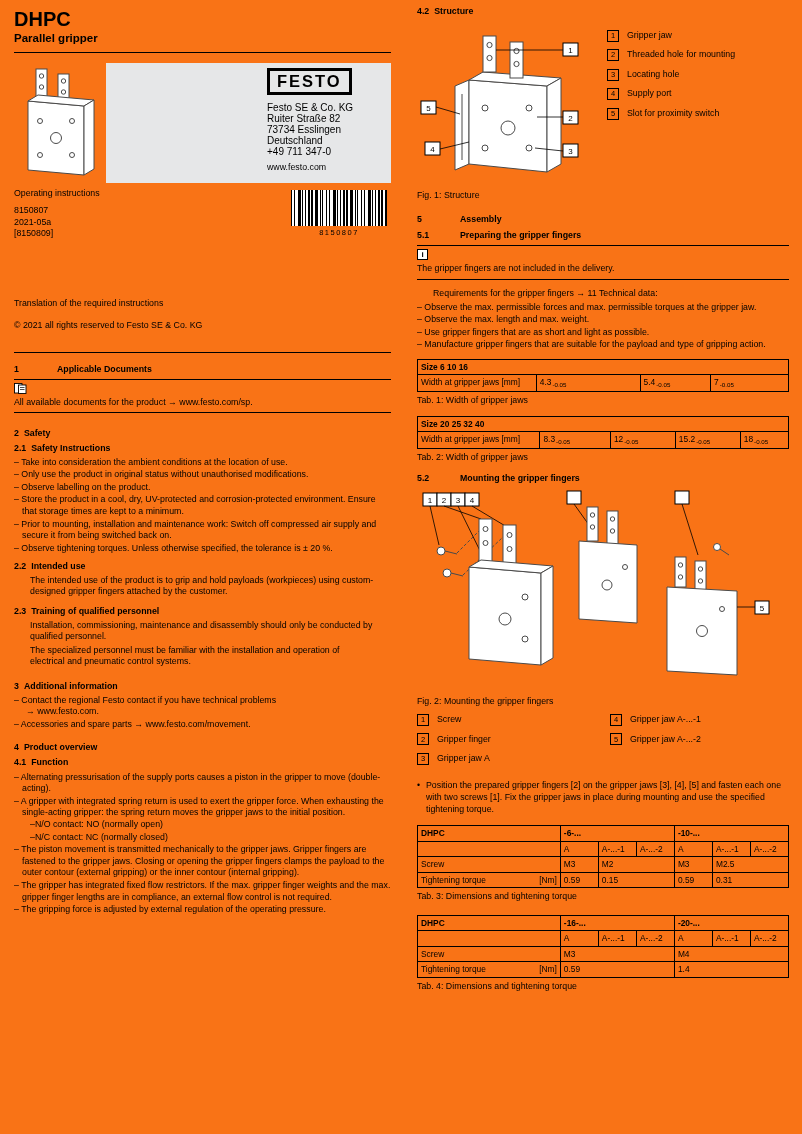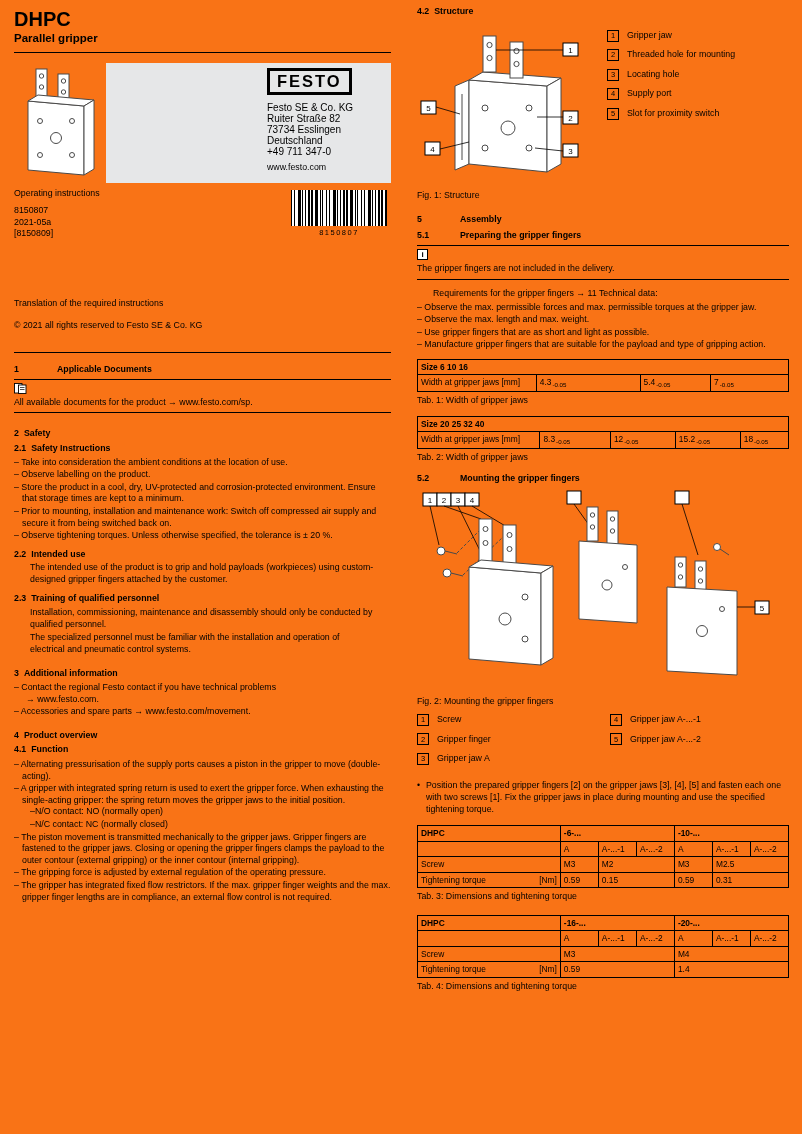--- a/index.html
+++ b/index.html
@@ -162,20 +162,21 @@
     <div class="sec nr" style="margin-top:15px">
       <span class="n">2</span>
       <span>Safety</span>
     </div>
     <div class="sec nr" style="margin:3px 0 2px">
       <span class="n">2.1</span>
       <span>Safety Instructions</span>
     </div>
     <ul class="dl">
       <li>– Take into consideration the ambient conditions at the location of use.</li>
+      <li>– Only use the product in original status without unauthorised modifications.</li>
       <li>– Observe labelling on the product.</li>
       <li>– Store the product in a cool, dry, UV-protected and corrosion-protected environment. Ensure that storage times are kept to a minimum.</li>
       <li>– Prior to mounting, installation and maintenance work: Switch off compressed air supply and secure it from being switched back on.</li>
       <li>– Observe tightening torques. Unless otherwise specified, the tolerance is ± 20 %.</li>
     </ul>
 
     <div class="sec nr" style="margin:7px 0 2px">
       <span class="n">2.2</span>
       <span>Intended use</span>
     </div>
@@ -211,22 +212,22 @@
     <ul class="dl">
       <li>– Alternating pressurisation of the supply ports causes a piston in the gripper to move (double-acting).</li>
       <li>
         <span>– A gripper with integrated spring return is used to exert the gripper force. When exhausting the single-acting gripper: the spring return moves the gripper jaws to the initial position.</span>
         <ul class="subs">
           <li>–N/O contact: NO (normally open)</li>
           <li>–N/C contact: NC (normally closed)</li>
         </ul>
       </li>
       <li>– The piston movement is transmitted mechanically to the gripper jaws. Gripper fingers are fastened to the gripper jaws. Closing or opening the gripper fingers clamps the payload to the outer contour (external gripping) or the inner contour (internal gripping).</li>
+      <li>– The gripper has integrated fixed flow restrictors. If the max. gripper finger weights and the max. gripper finger lengths are in compliance, an external flow control is not required.</li>
       <li>– The gripping force is adjusted by external regulation of the operating pressure.</li>
-      <li>– The gripper has integrated fixed flow restrictors. If the max. gripper finger weights and the max. gripper finger lengths are in compliance, an external flow control is not required.</li>
     </ul>
 
   </div>
 
   <div class="col col-right">
 
     <div class="sec nr" style="margin:6px 0 2px">
       <span class="n">4.2</span>
       <span>Structure</span>
     </div>

